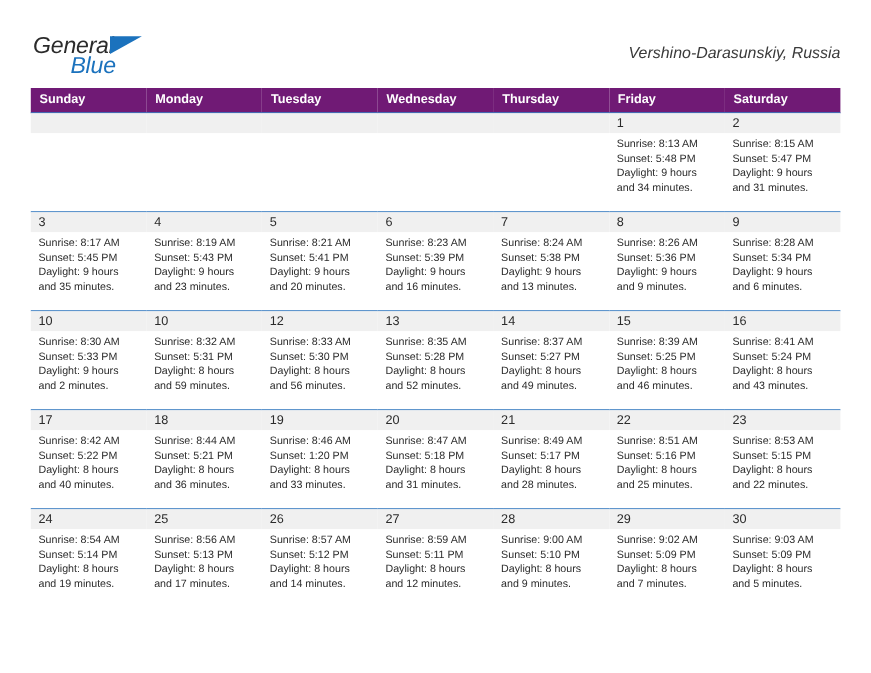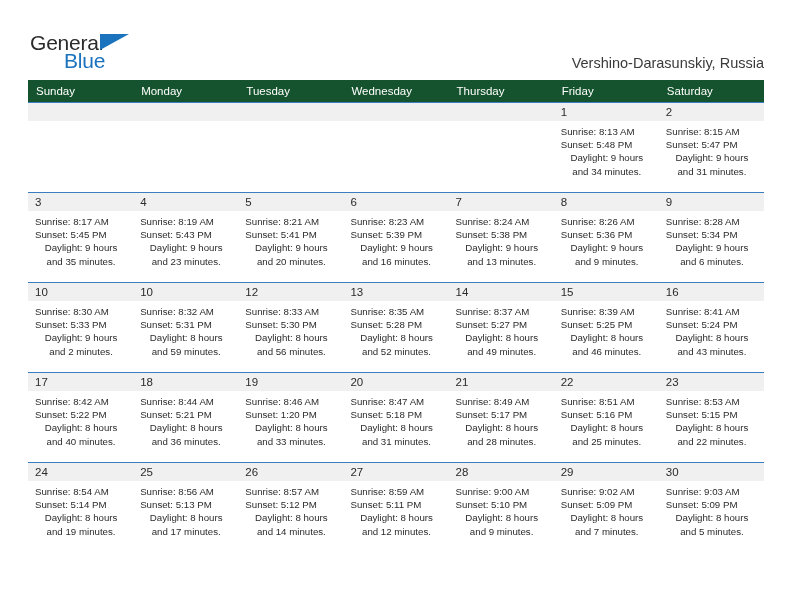--- a/index.html
+++ b/index.html
@@ -19,25 +19,26 @@
     position: relative;
     width: 792px;
     height: 612px;
     box-sizing: border-box;
     padding: 0 28px;
   }
 
   
   .header {
     display: flex;
-    align-items: flex-end;
+    align-items: center;
     justify-content: space-between;
     height: 72px;
     padding-top: 26px;
     box-sizing: border-box;
+    font-style: italic;
   }
 
   .logo {
     position: relative;
     width: 130px;
     height: 44px;
     line-height: 1;
   }
   .logo-general {
     position: absolute;
@@ -85,24 +86,24 @@
 
   
   .calendar {
     width: 736px;
     border-collapse: collapse;
     table-layout: fixed;
     margin-top: 8px;
   }
 
   .calendar thead th {
-    background: #14532d;
+    background: #701a75;
     color: #ffffff;
     font-size: 11.5px;
-    font-weight: normal;
+    font-weight: bold;
     text-align: left;
     padding: 5px 0 5px 8px;
     height: 19px;
     box-sizing: border-box;
   }
 
   .calendar tbody td {
     vertical-align: top;
     padding: 0;
     border-top: 1px solid #3a7dc1;
@@ -131,21 +132,20 @@
     padding: 4px 6px 0 7px;
     font-size: 9.7px;
     line-height: 13.2px;
     color: #2b2b2b;
   }
   .cell-body div {
     white-space: nowrap;
   }
   .cell-body .daylight-line {
     white-space: normal;
-    text-align: center;
   }
 </style>
 </head>
 <body>
 
 <div class="page">
 
   <div class="header">
 
     <div class="logo">

